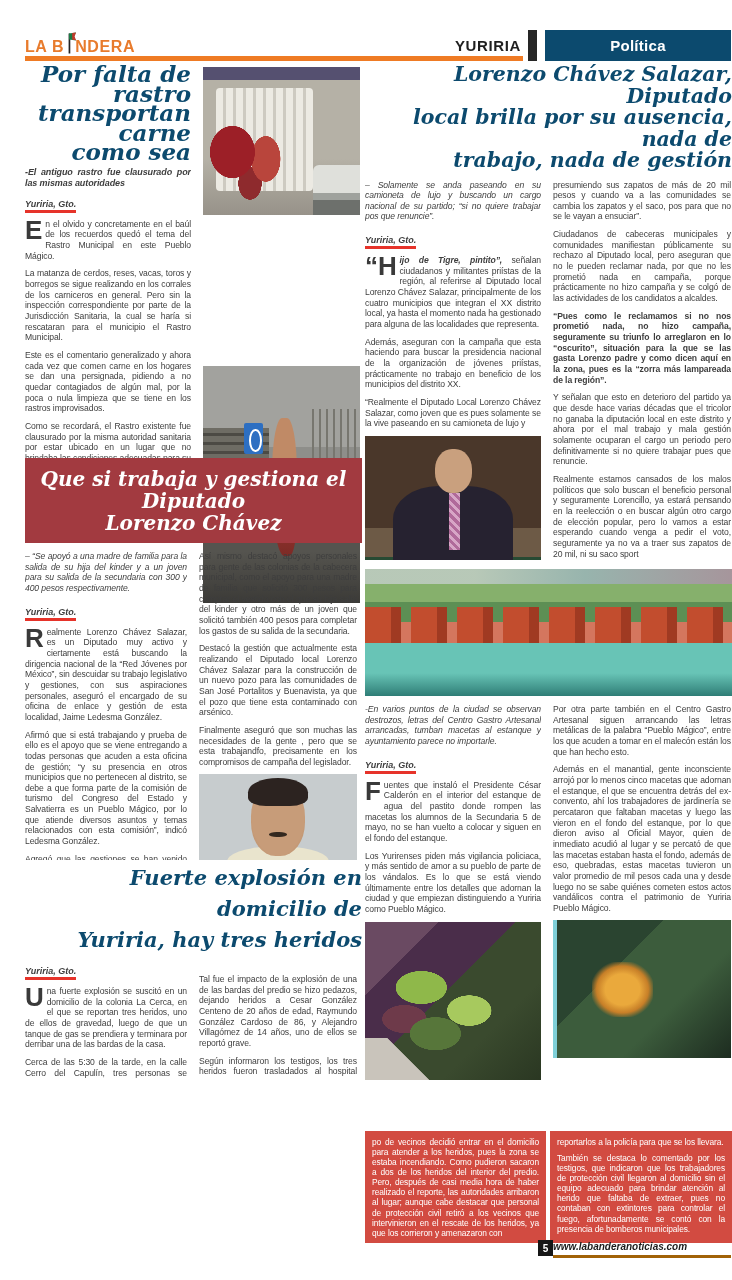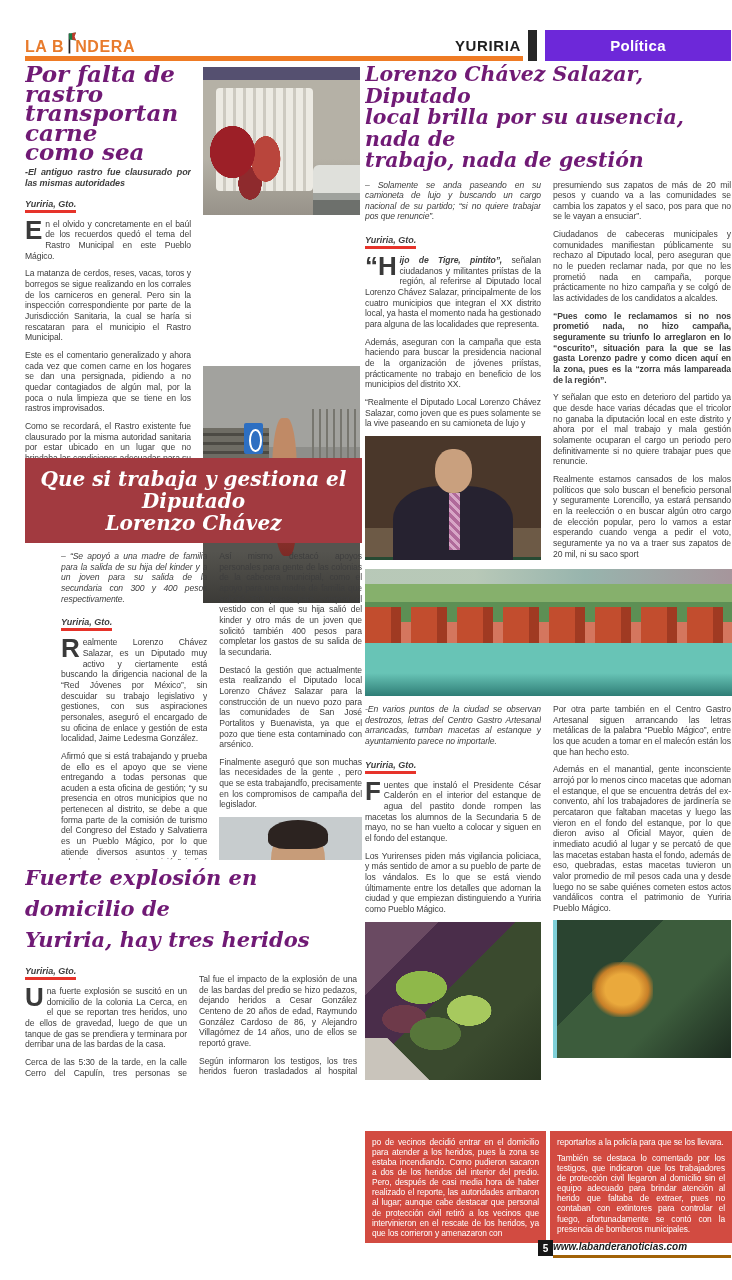--- a/index.html
+++ b/index.html
@@ -5,25 +5,25 @@
   html,body{margin:0;padding:0;background:#e9e9e9;}
   .page{position:relative;width:732px;height:1280px;background:#ffffff;overflow:hidden;
         font-family:"Liberation Sans",sans-serif;color:#3e3e3e;}
   .abs{position:absolute;}
   
   .logo{font-size:16px;font-weight:bold;color:#e87b2c;letter-spacing:.6px;display:flex;align-items:flex-end;}
   .logo svg{margin:0 -1px -2px -1px;}
   .section-name{font-size:15px;font-weight:bold;color:#1f1f1f;letter-spacing:.6px;}
   .orange-rule{background:#ef7b24;height:5px;}
   .black-sep{background:#262626;}
-  .category-box{background:#6d28d9;color:#fff;font-size:15px;font-weight:bold;
+  .category-box{background:#0c4a6e;color:#fff;font-size:15px;font-weight:bold;
     display:flex;align-items:center;justify-content:center;letter-spacing:.3px;}
   
   .headline{font-family:"DejaVu Serif",serif;font-style:italic;font-weight:bold;
-    color:#701a75;text-align:left;white-space:pre-line;}
+    color:#0c4a6e;text-align:right;white-space:pre-line;}
   .hl-rastro{font-size:23px;line-height:19.5px;}
   .hl-lorenzo{font-size:20.5px;line-height:21.5px;}
   .hl-destruyen{font-size:22px;line-height:23px;}
   .hl-explosion{font-size:21px;line-height:31px;}
   .banner{background:#a23a40;color:#fff;font-family:"DejaVu Serif",serif;font-style:italic;
     font-weight:bold;font-size:20px;line-height:22px;text-align:center;white-space:pre-line;
     padding:10px 4px 9px;}
   
   .body{font-size:8.6px;line-height:1.24;letter-spacing:-.1px;text-align:justify;
     margin:0 0 7px;color:#3e3e3e;}
@@ -144,21 +144,21 @@
     <div class="cage"></div>
     <div class="hang-meat"></div>
     <div class="sign"></div>
     <div class="fence"></div>
   </div>
 
   <div class="abs sec" style="left:25px;top:458px;width:337px;height:402px;">
     <div class="banner">Que si trabaja y gestiona el Diputado
 Lorenzo Chávez</div>
     <div class="cols" style="margin-top:8px;">
-      <div class="col" style="width:162px;margin-left:36px;">
+      <div class="col" style="width:162px;">
         <p class="body lede">– “Se apoyó a una madre de familia para la salida de su hija del kinder y a un joven para su salida de la secundaria con 300 y 400 pesos respectivamente.</p>
         <div><span class="dateline">Yuriria, Gto.</span></div>
         <p class="body"><span class="dropcap">R</span><span>ealmente Lorenzo Chávez Salazar, es un Diputado muy activo y ciertamente está buscando la dirigencia nacional de la “Red Jóvenes por México”, sin descuidar su trabajo legislativo y gestiones, con sus aspiraciones personales, aseguró el encargado de su oficina de enlace y gestión de esta localidad, Jaime Ledesma González.</span></p>
         <p class="body">Afirmó que si está trabajando y prueba de ello es el apoyo que se viene entregando a todas personas que acuden a esta oficina de gestión; “y su presencia en otros municipios que no pertenecen al distrito, se debe a que forma parte de la comisión de turismo del Congreso del Estado y Salvatierra es un Pueblo Mágico, por lo que atiende diversos asuntos y temas relacionados con esta comisión”, indicó Ledesma González.</p>
         <p class="body">Agregó que las gestiones se han venido realizando en comunidades como Portalitos, San José. La Presa, Lagunilla del Encinal, Buenavista, El Charco; en acciones como entrega de equipos de sonido, uniformes para la banda de guerra entre otras.</p>
       </div>
       <div class="col" style="width:158px;">
         <p class="body">Así mismo destacó apoyos personales para gente de las colonias de la cabecera municipal, como el apoyo para una madre de familia que solicitó 300 pesos para comprar el vestido con el que su hija salió del kinder y otro más de un joven que solicitó también 400 pesos para completar los gastos de su salida de la secundaria.</p>
         <p class="body">Destacó la gestión que actualmente esta realizando el Diputado local Lorenzo Chávez Salazar para la construcción de un nuevo pozo para las comunidades de San José Portalitos y Buenavista, ya que el pozo que tiene esta contaminado con arsénico.</p>
         <p class="body">Finalmente aseguró que son muchas las necesidades de la gente , pero que se esta trabajandfo, precisamente en los compromisos de campaña del legislador.</p>

